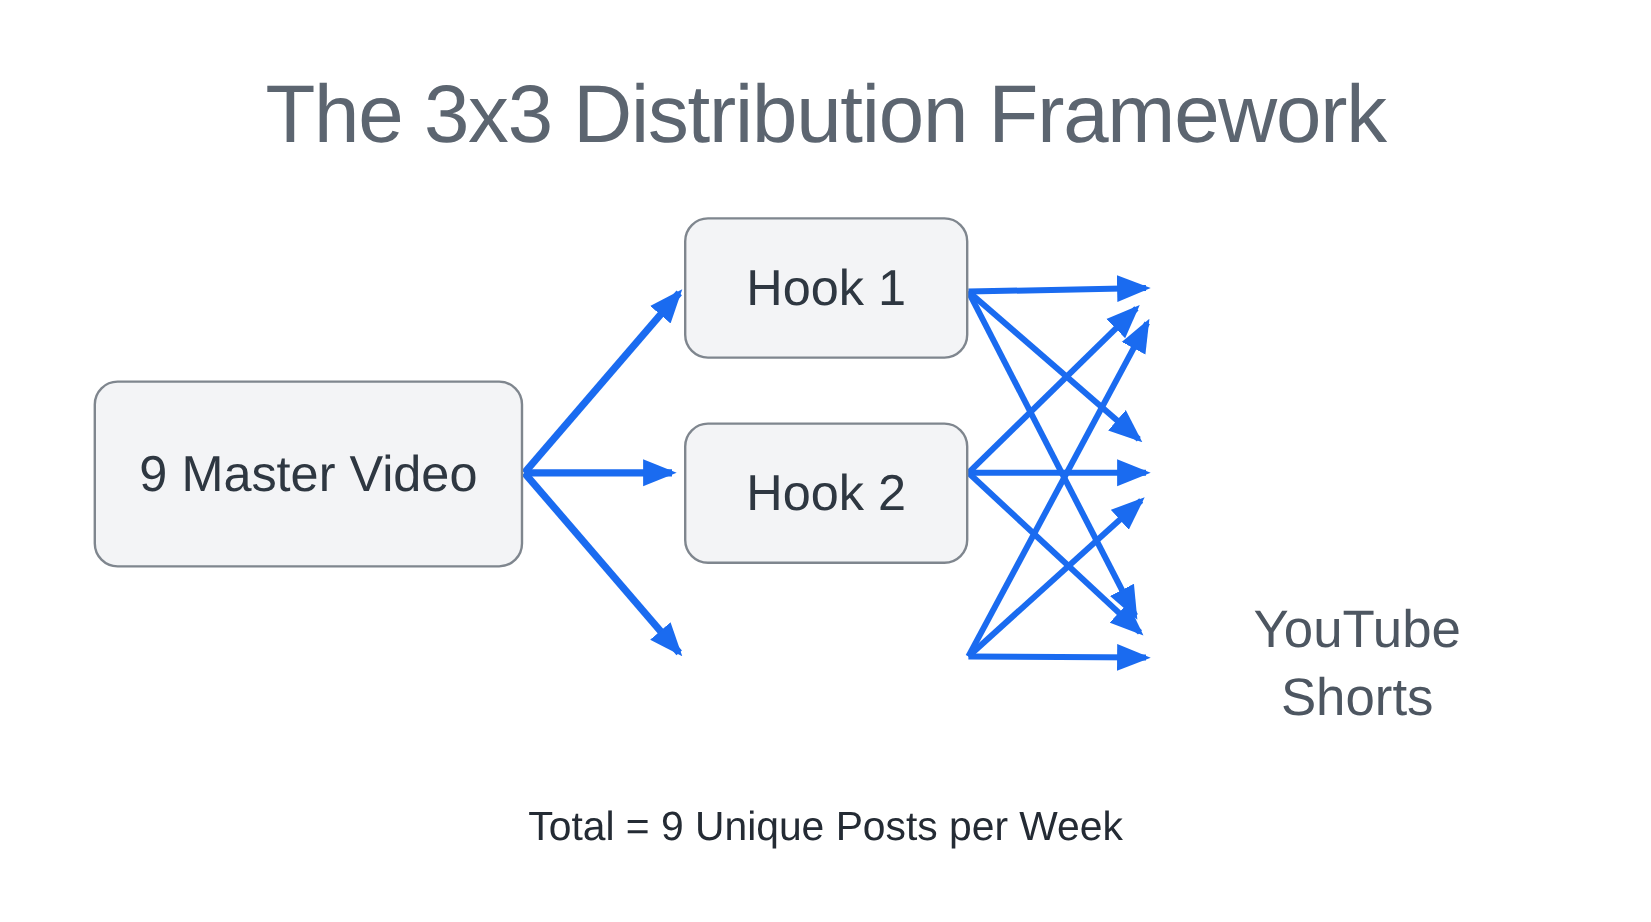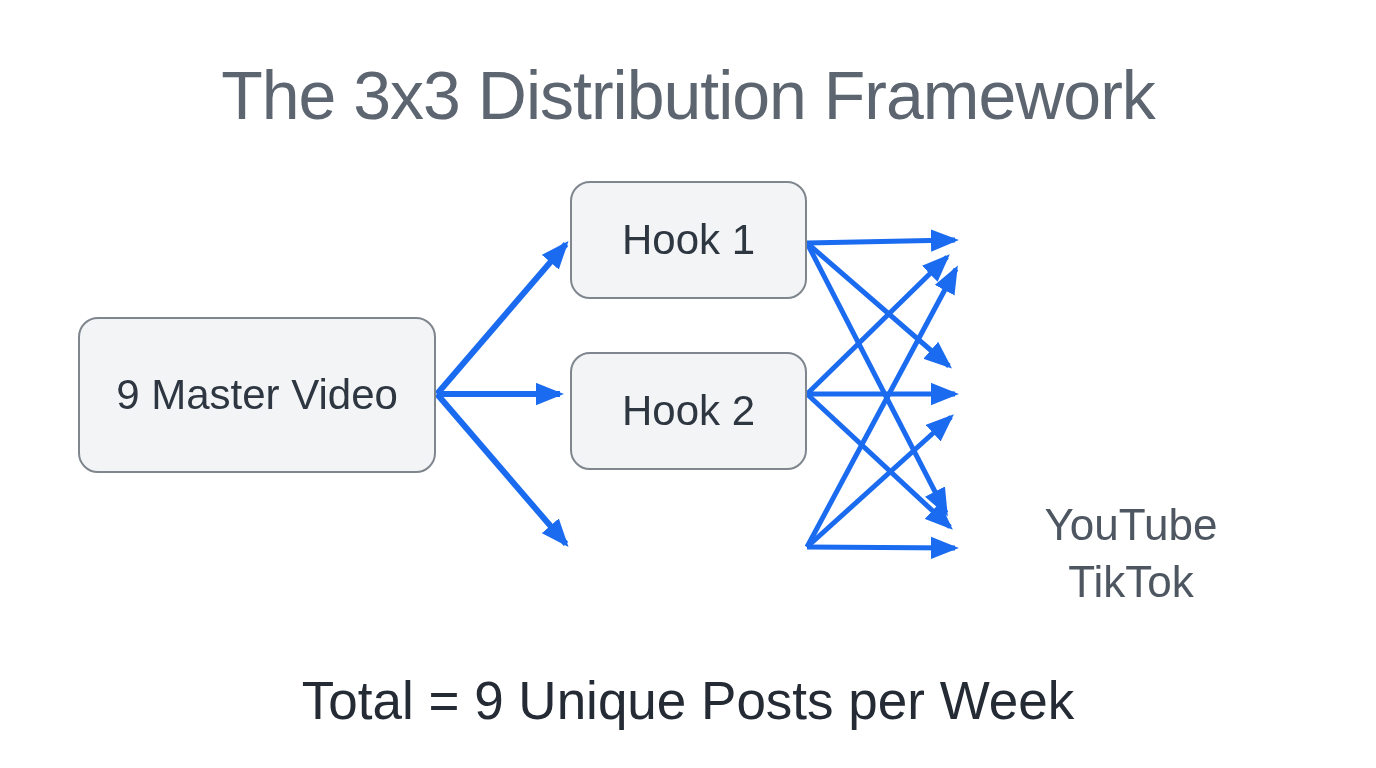--- a/index.html
+++ b/index.html
@@ -56,21 +56,21 @@
     color: #4d5661;
   }
   .platform-tiktok    { top: 212px; }
   .platform-instagram { top: 340px; }
   .platform-youtube   { top: 496px; }
   .footer {
     position: absolute;
     left: 0; top: 670px;
     width: 1376px;
     text-align: center;
-    font-size: 53px;
+    font-size: 34px;
     font-weight: 500;
     color: #242b34;
   }
   #edges {
     position: absolute;
     top: 0; left: 0;
     pointer-events: none;
   }
 </style>
 </head>
@@ -106,17 +106,17 @@
     <span>9 Master Video</span>
   </div>
 
   <div class="node node-hook node-hook1">
     <span>Hook 1</span>
   </div>
   <div class="node node-hook node-hook2">
     <span>Hook 2</span>
   </div>
 
-  <div class="platform platform-youtube">YouTube TikTok</div>
+  <div class="platform platform-youtube">YouTube Shorts</div>
 
   <div class="footer">Total = 9 Unique Posts per Week</div>
 
 </div>
 
 </body></html>

